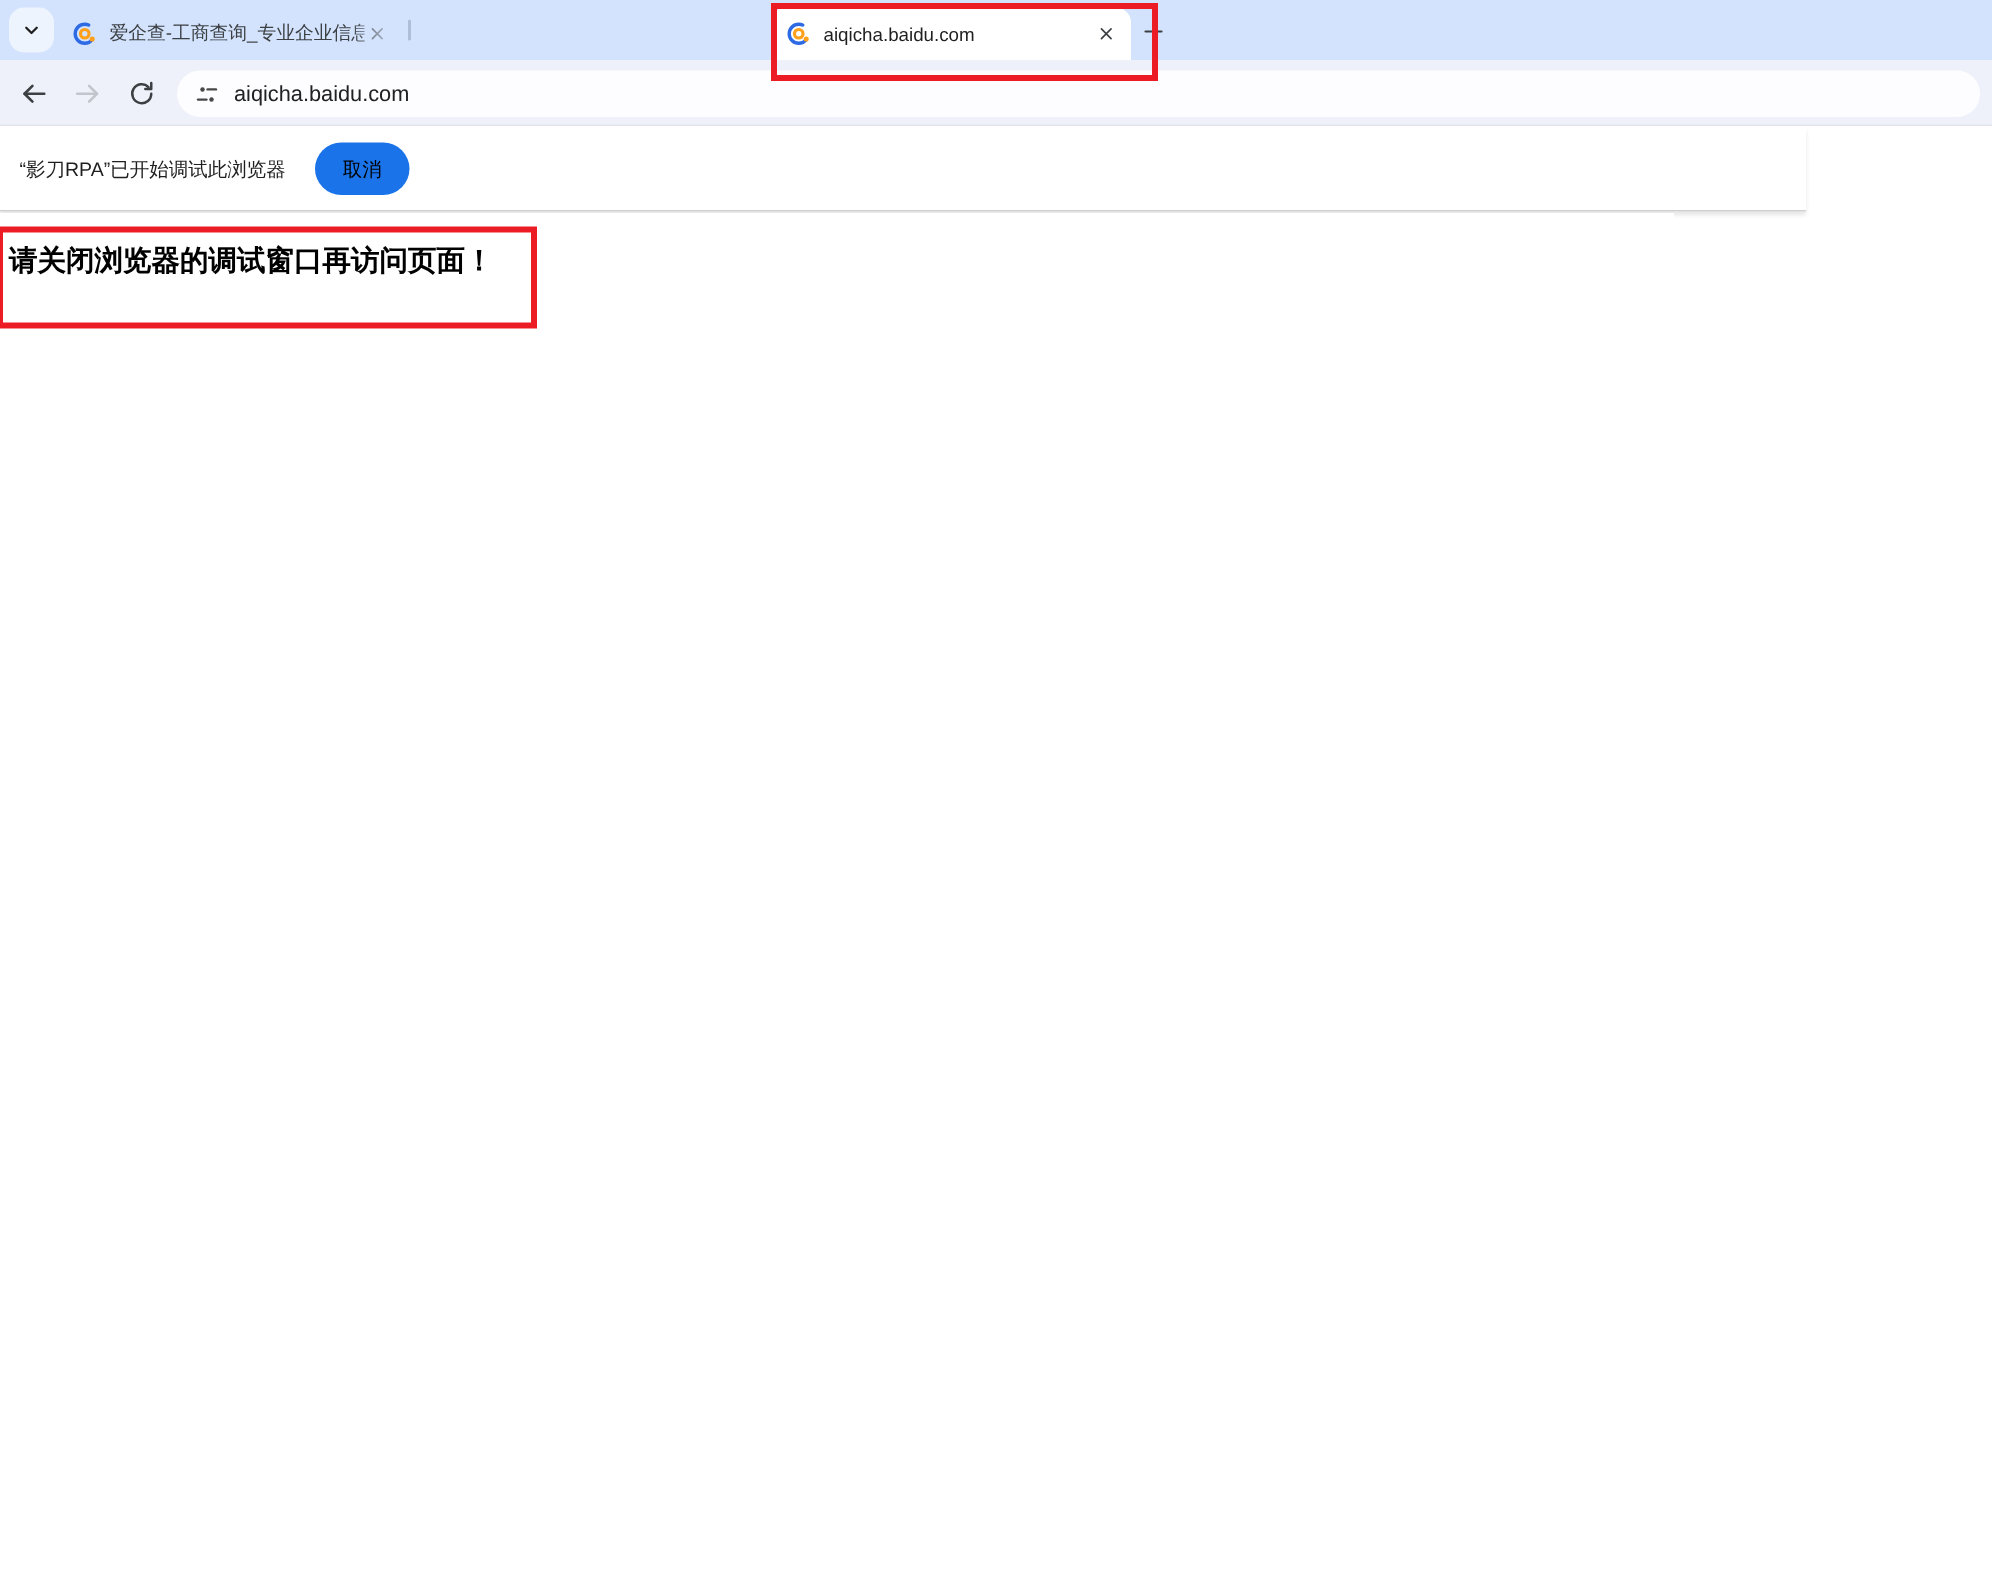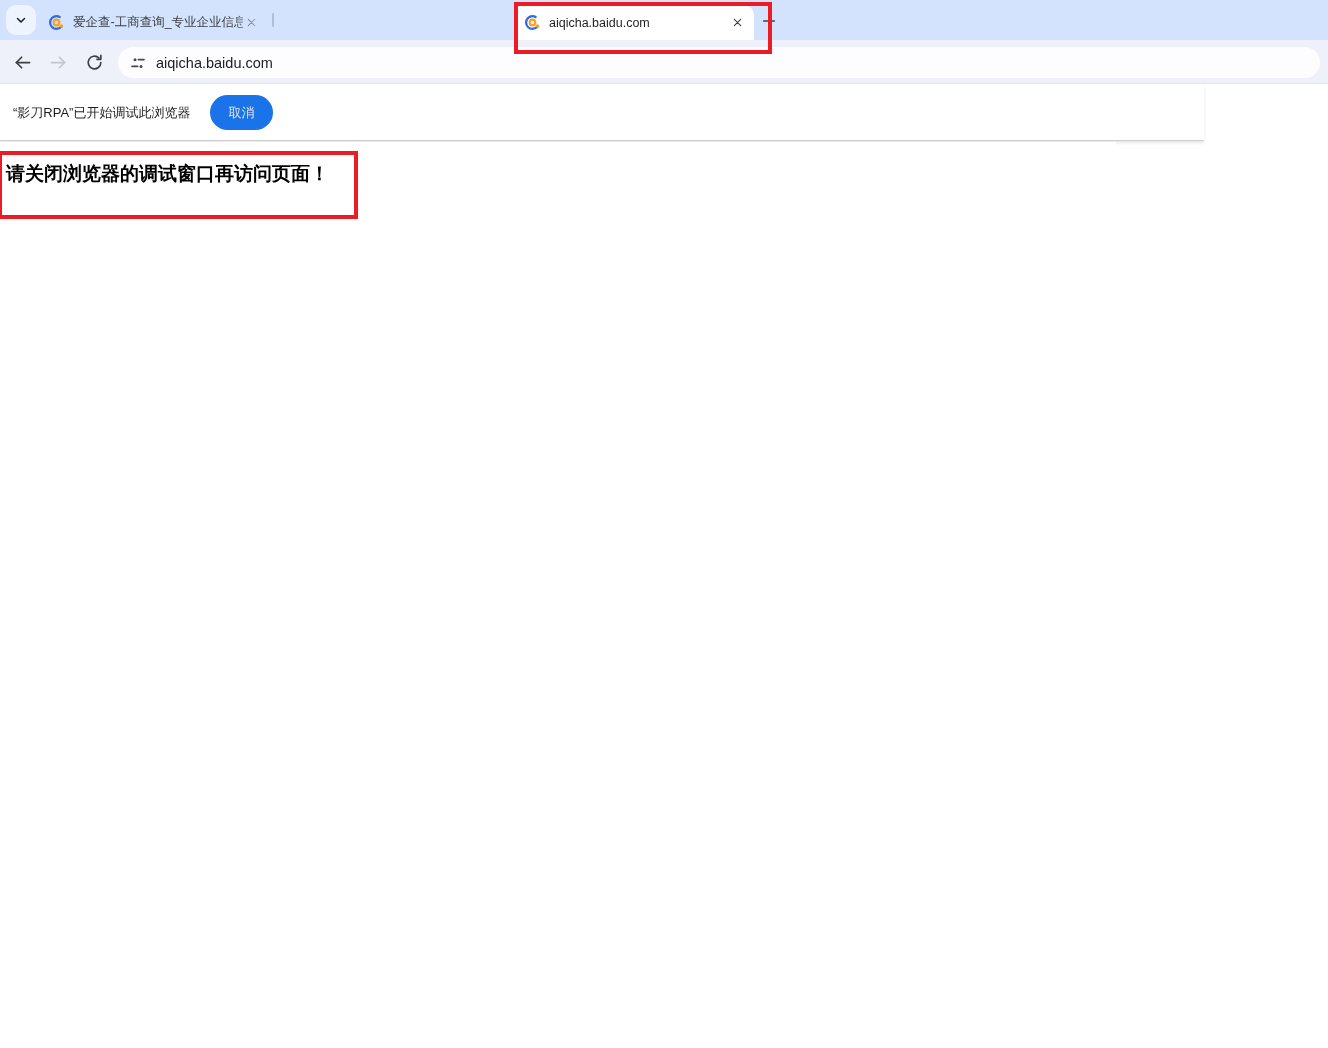--- a/index.html
+++ b/index.html
@@ -43,21 +43,21 @@
   .omni-icon { width:18px; height:18px; margin-left:11px; flex:0 0 auto; cursor:pointer; }
   .omni-url { font-size:14.5px; color:#202124; margin-left:9px; white-space:nowrap; }
 
   
   .infobar { position:absolute; left:0; top:85px; width:1204px; height:56px; background:#ffffff;
              border-bottom:1px solid #cfcfcf; box-shadow:0 2px 3px rgba(0,0,0,0.10);
              display:flex; align-items:center; }
   .infobar-msg { font-size:13px; color:#1f1f1f; margin-left:13px; white-space:nowrap; }
   .infobar-cancel { position:absolute; left:210px; top:10px; height:35px; min-width:63px;
                     padding:0 18px; border:none; border-radius:18px; background:#1a73e8;
-                    color:#e5e5e5; font-size:13px; font-family:inherit; cursor:pointer;
+                    color:#000000; font-size:13px; font-family:inherit; cursor:pointer;
                     display:flex; align-items:center; justify-content:center; }
 
   
   .page { position:absolute; left:0; top:142px; width:1116px; height:906px; background:#ffffff; }
   .page-heading { position:absolute; left:6px; top:19px; font-size:19px; font-weight:bold;
                   color:#000000; white-space:nowrap; }
 
   
   .annot { position:absolute; border:4px solid #ec1c24; z-index:10; pointer-events:none; }
   .annot-tab  { left:514px; top:2px;  width:258px; height:52px; }

